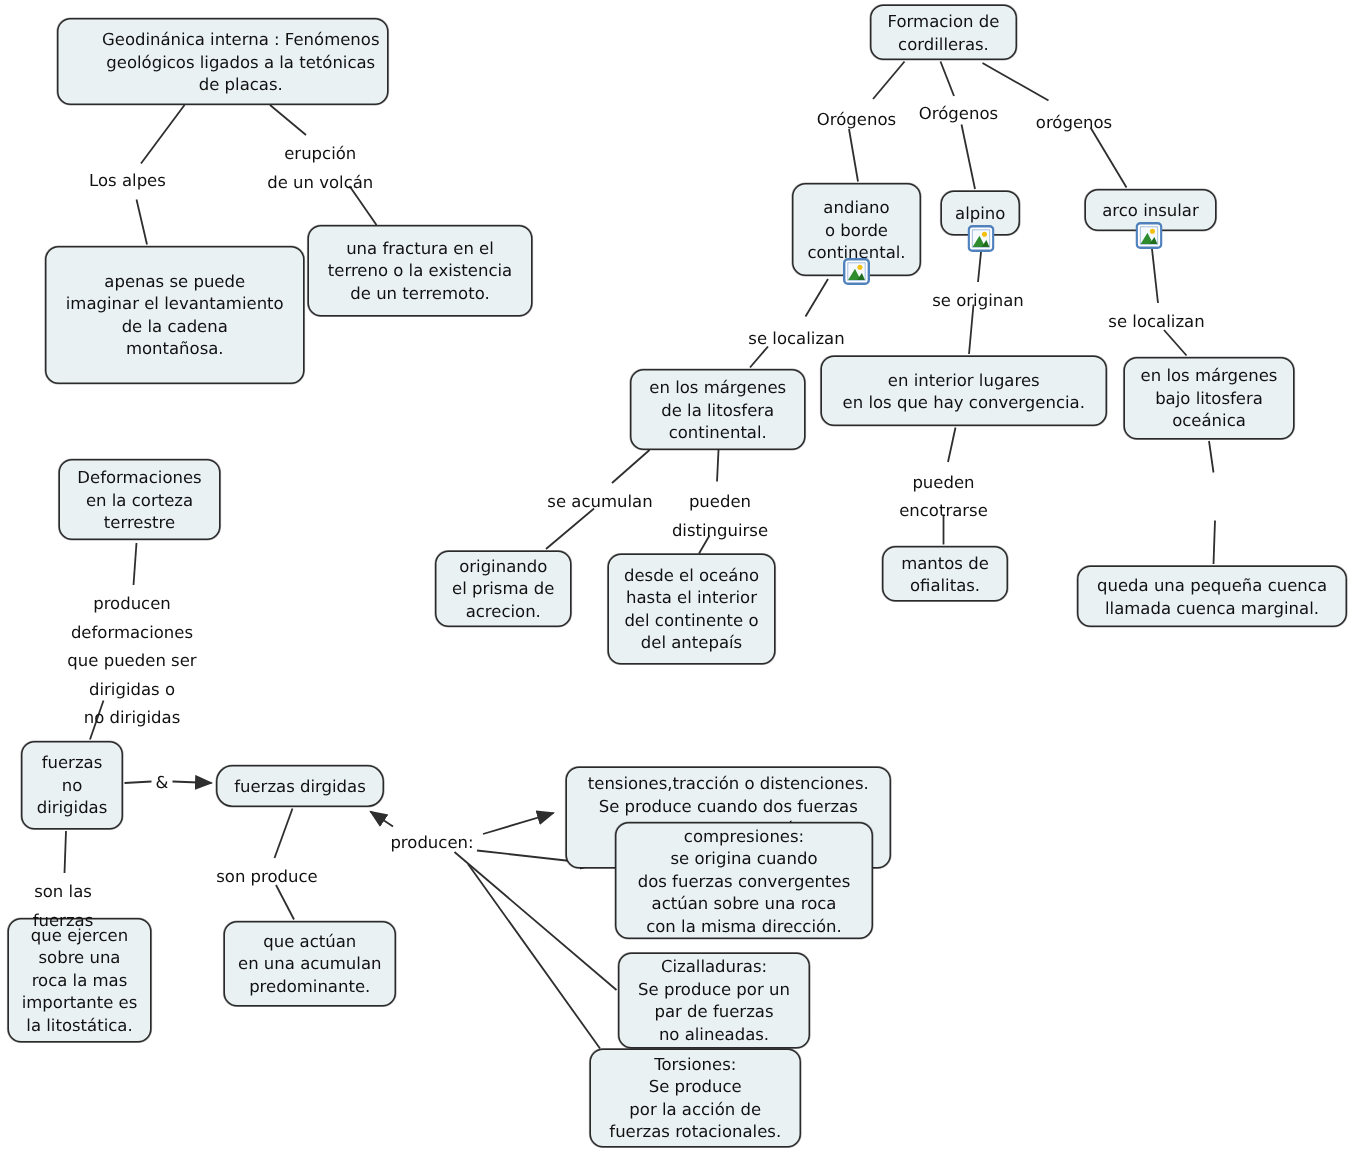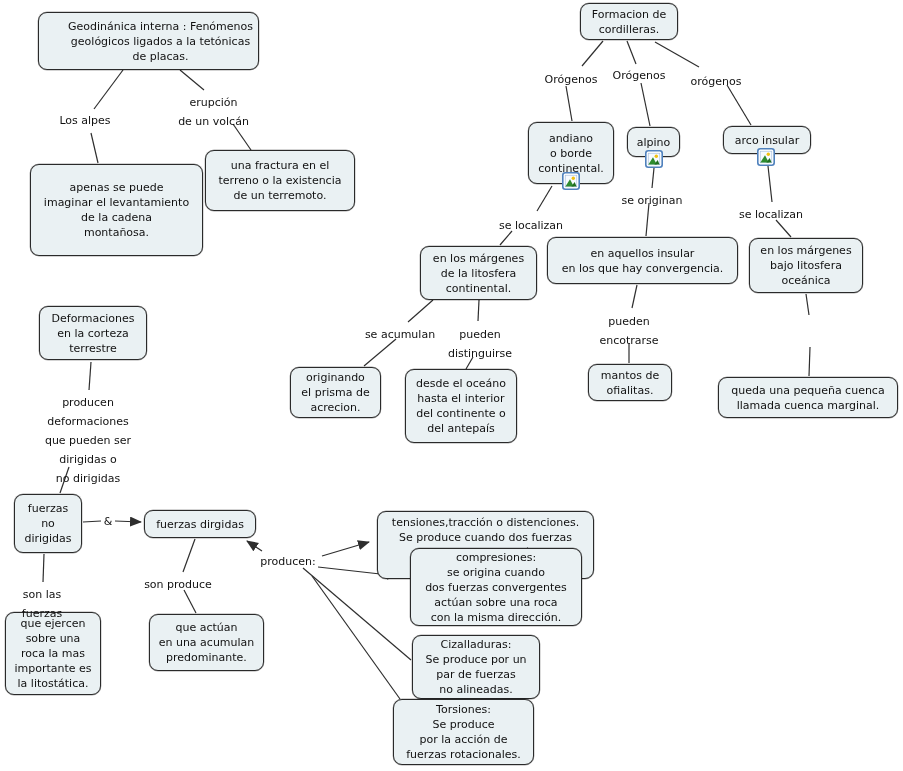--- a/index.html
+++ b/index.html
@@ -167,21 +167,21 @@
         <circle cx="11.3" cy="6.2" r="1.7" fill="#f2c011"></circle>
         <polygon points="3.4,14.6 8,7.2 11.8,14.6" fill="#2e8b2e"></polygon>
         <polygon points="9.4,14.6 12.6,10 14.6,14.6" fill="#1f6f1f"></polygon>
       </svg></div>
     <div class="node" style="left: 420px; top: 246px; width: 117px; height: 54px;">
       <span class="node-text">en los márgenes
 de la litosfera
 continental.</span>
     </div>
     <div class="node" style="left: 547px; top: 237px; width: 191px; height: 47px;">
-      <span class="node-text">en aquellos insular
+      <span class="node-text">en interior lugares
 en los que hay convergencia.</span>
     </div>
     <div class="node" style="left: 749px; top: 238px; width: 114px; height: 55px;">
       <span class="node-text">en los márgenes
 bajo litosfera
 oceánica</span>
     </div>
     <div class="node" style="left: 718px; top: 377px; width: 180px; height: 41px;">
       <span class="node-text">queda una pequeña cuenca
 llamada cuenca marginal.</span>
@@ -204,21 +204,21 @@
     <div class="node" style="left: 39px; top: 306px; width: 108px; height: 54px;">
       <span class="node-text">Deformaciones
 en la corteza
 terrestre</span>
     </div>
     <div class="node" style="left: 14px; top: 494px; width: 68px; height: 59px;">
       <span class="node-text">fuerzas
 no
 dirigidas</span>
     </div>
-    <div class="node" style="left: 144px; top: 510px; width: 112px; height: 28px;">
+    <div class="node" style="left: 144px; top: 510px; width: 112px; height: 28px; border-radius: 11px;">
       <span class="node-text">fuerzas dirgidas</span>
     </div>
     <div class="node" style="left: 5px; top: 612px; width: 96px; height: 83px;">
       <span class="node-text">que ejercen
 sobre una
 roca la mas
 importante es
 la litostática.</span>
     </div>
     <div class="node" style="left: 149px; top: 614px; width: 115px; height: 57px;">

